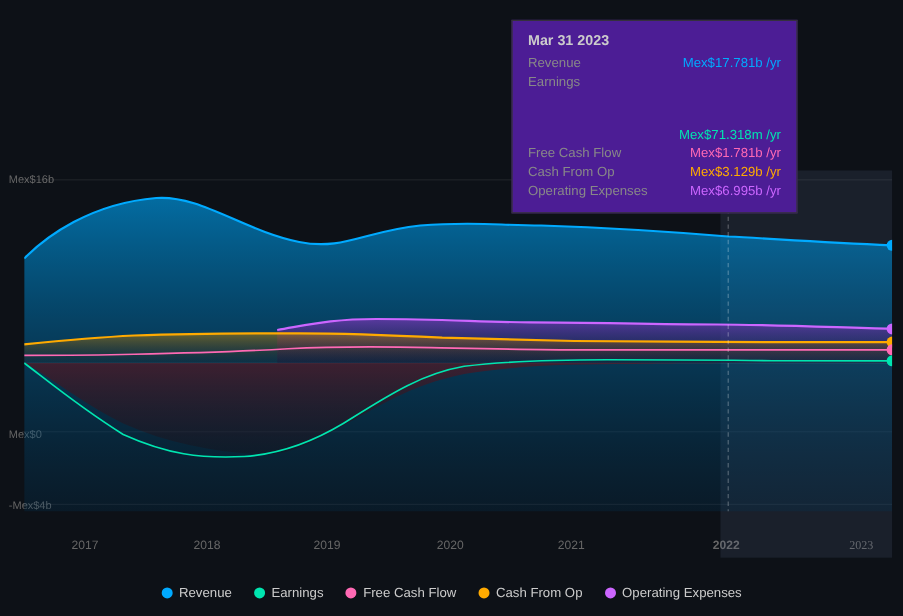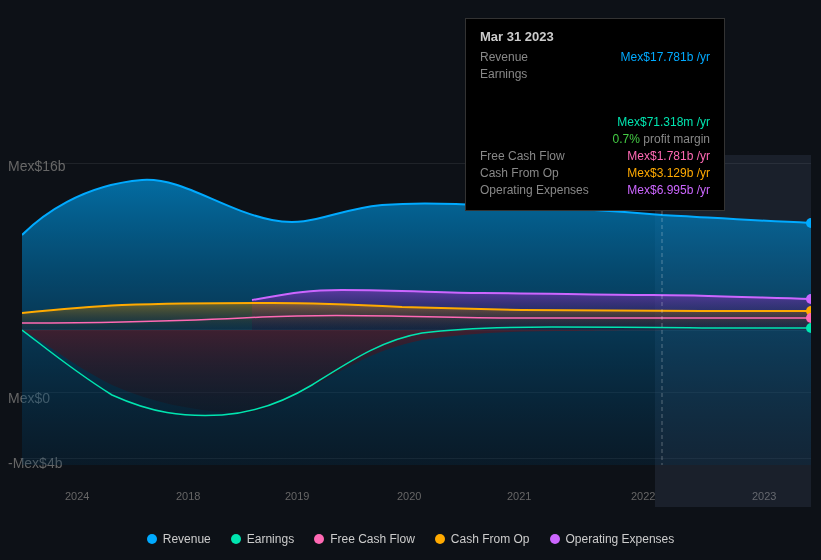--- a/index.html
+++ b/index.html
@@ -18,21 +18,21 @@
       height: 560px;
       position: relative;
       background: #0d1117;
     }
 
     
     .tooltip-box {
       position: absolute;
       top: 18px;
       left: 465px;
-      background: #000000;
+      background: #4c1d95;
       border: 1px solid #333;
       padding: 10px 14px;
       min-width: 260px;
       z-index: 10;
     }
 
     .tooltip-title {
       color: #ccc;
       font-size: 13px;
       font-weight: bold;
@@ -59,21 +59,21 @@
     .color-blue { color: #00aaff; }
     .color-teal { color: #00e5b0; margin-top: 48px; }
     .color-pink { color: #ff69b4; }
     .color-orange { color: #ffaa00; text-align: center; }
     .color-purple { color: #cc66ff; }
     .color-green { color: #44cc44; }
 
     
     .y-label {
       position: absolute;
-      font-size: 14px;
+      font-size: 10px;
       color: #666;
       left: 8px;
     }
 
     
     .x-label {
       position: absolute;
       font-size: 11px;
       color: #666;
       bottom: 58px;
@@ -131,51 +131,44 @@
 
     <div class="tooltip-row">
       <span class="tooltip-label">Revenue</span>
       <span class="tooltip-value color-blue">Mex$17.781b /yr</span>
     </div>
     <div class="tooltip-row">
       <span class="tooltip-label">Earnings</span>
       <span class="tooltip-value color-teal">Mex$71.318m /yr</span>
     </div>
     <div class="tooltip-row">
-      <span class="tooltip-label"></span>
-      <span class="tooltip-value">
-        <span class="color-green">0.7%</span>
-        <span style="color:#888"> profit margin</span>
-      </span>
-    </div>
-    <div class="tooltip-row">
       <span class="tooltip-label">Free Cash Flow</span>
       <span class="tooltip-value color-pink">Mex$1.781b /yr</span>
     </div>
     <div class="tooltip-row">
       <span class="tooltip-label">Cash From Op</span>
       <span class="tooltip-value color-orange">Mex$3.129b /yr</span>
     </div>
     <div class="tooltip-row">
       <span class="tooltip-label">Operating Expenses</span>
       <span class="tooltip-value color-purple">Mex$6.995b /yr</span>
     </div>
   </div>
 
   <div class="y-label" style="top: 158px;">Mex$16b</div>
   <div class="y-label" style="top: 390px;">Mex$0</div>
   <div class="y-label" style="top: 455px;">-Mex$4b</div>
 
-  <div class="x-label" style="left: 65px;">2024</div>
+  <div class="x-label" style="left: 65px;">2017</div>
   <div class="x-label" style="left: 176px;">2018</div>
   <div class="x-label" style="left: 285px;">2019</div>
   <div class="x-label" style="left: 397px;">2020</div>
   <div class="x-label" style="left: 507px;">2021</div>
-  <div class="x-label" style="left: 631px;">2022</div>
-  <div class="x-label" style="left: 752px;">2023</div>
+  <div class="x-label" style="left: 648px; font-weight: bold;">2022</div>
+  <div class="x-label" style="left: 772px; font-family: Liberation Serif, serif;">2023</div>
 
   <div class="grid-line" style="top: 163px;"></div>
   <div class="grid-line" style="top: 392px;"></div>
   <div class="grid-line" style="top: 458px;"></div>
 
   <div class="highlight-region" style="left: 655px; top: 155px; width: 156px; bottom: 53px;"></div>
 
   <svg style="position:absolute; top:155px; left:22px; width:789px; height:310px;" viewBox="0 0 789 310" preserveAspectRatio="none">
 
     <defs>

